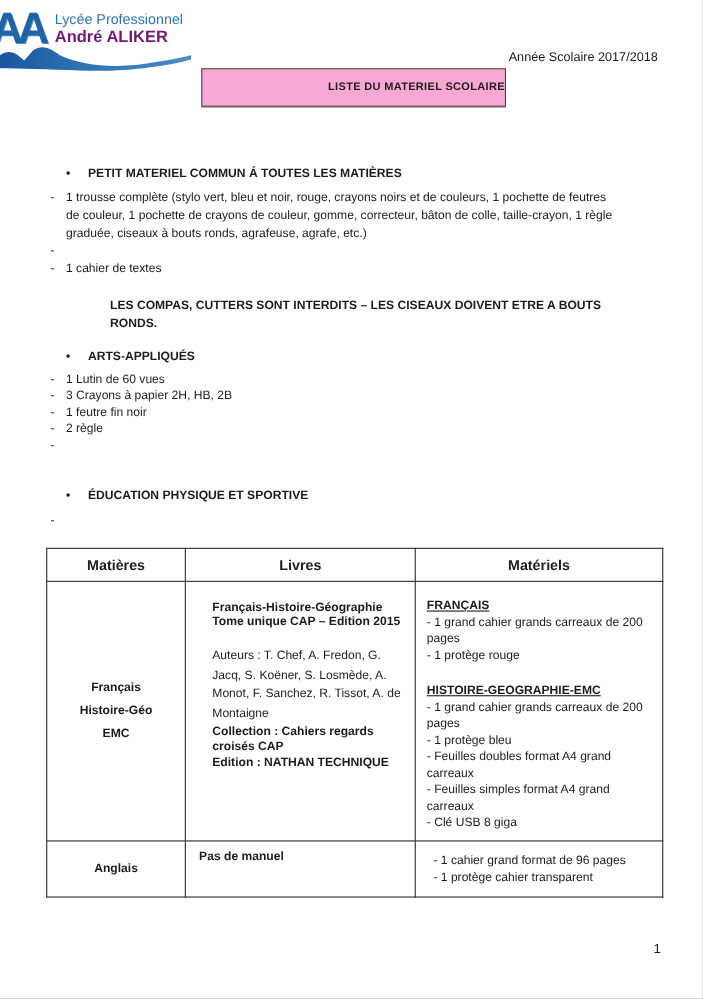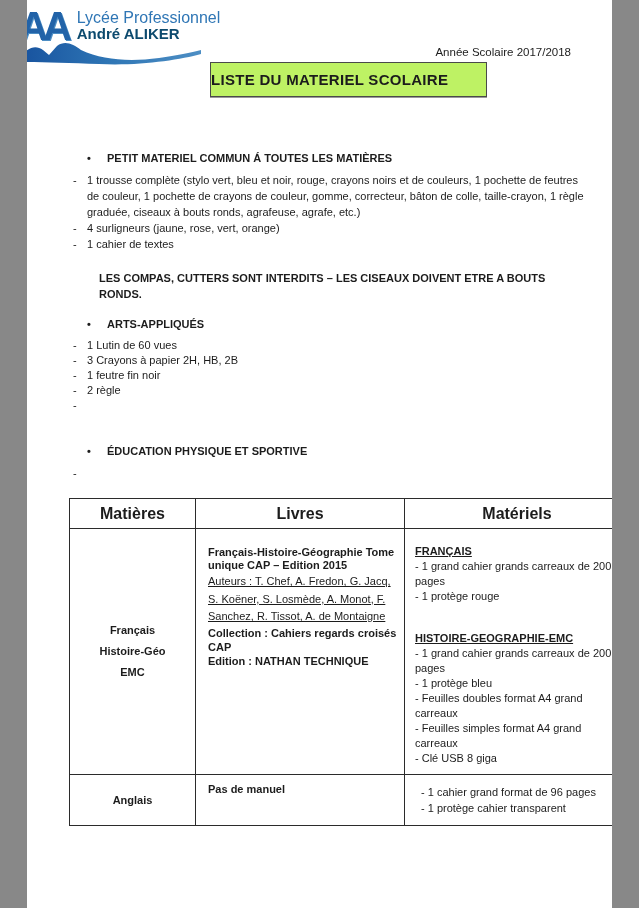--- a/index.html
+++ b/index.html
@@ -1,48 +1,48 @@
 <!DOCTYPE html>
 <html><head>
 <meta charset="utf-8">
 <style>
   * { margin:0; padding:0; box-sizing:border-box; }
   html,body { background:#888; }
   .page {
     position:relative;
-    width:585px; height:908px;
+    width:639px; height:908px;
     margin:0 auto;
     background:#ffffff;
     overflow:hidden;
     font-family:"Liberation Sans","DejaVu Sans",sans-serif;
     color:#1c1c1c;
     font-size:11px;
   }
 
   
   .logo { position:absolute; left:-8px; top:6px; display:flex; align-items:flex-start; }
   .monogram {
     font-size:40px; line-height:40px; font-weight:bold;
     letter-spacing:-5px; color:#2263a8;
     text-shadow:1px 1px 0 #4d8ec4;
     padding-right:10px;
   }
   .logo-text { padding-top:5px; }
-  .logo-line1 { font-size:16px; color:#2f76b5; line-height:14px; }
-  .logo-line2 { font-size:15px; font-weight:bold; color:#0c4a6e; line-height:17px; }
+  .logo-line1 { font-size:13px; color:#2f76b5; line-height:14px; }
+  .logo-line2 { font-size:15px; font-weight:bold; color:#701a75; line-height:17px; }
   .logo-wave { position:absolute; left:-8px; top:42px; }
 
   .school-year { position:absolute; right:41px; top:46px; font-size:11.5px; }
 
   .title-box {
     position:absolute; left:183px; top:62px; width:277px; height:35px;
-    background:#bef264; border:1px solid #4a4a4a;
+    background:#f9a8d4; border:1px solid #4a4a4a;
     box-shadow:0 1px 0 #9a9a9a;
-    display:flex; align-items:center; justify-content:flex-start;
-    font-weight:bold; font-size:15px; letter-spacing:.3px;
+    display:flex; align-items:center; justify-content:flex-end;
+    font-weight:bold; font-size:10px; letter-spacing:.3px;
   }
 
   .class-line {
     position:absolute; left:0; top:112px; width:100%;
     text-align:center; font-weight:bold; font-size:11.5px;
   }
   .class-line .inner { text-decoration:underline; }
   .class-line sup { font-size:7.5px; vertical-align:super; }
 
   
@@ -53,41 +53,41 @@
   .mt6  { margin-top:6px; }
   .mt14 { margin-top:14px; }
   .mt18 { margin-top:18px; }
   .mt30 { margin-top:30px; }
 
   .li { display:flex; padding-left:4px; }
   .li .dash { width:14px; flex:none; }
   .li .li-text { max-width:500px; }
   .arts-li { line-height:15px; }
 
-  .warning { margin-left:30px; width:450px; font-weight:bold; }
+  .warning { margin-left:58px; width:450px; font-weight:bold; }
 
   b.run { font-weight:normal; }
 
   
   table.mat {
     margin-top:17px;
     border-collapse:collapse; table-layout:fixed; width:560px;
   }
   table.mat th, table.mat td { border:1px solid #2b2b2b; }
-  table.mat th { height:30px; font-size:16px; font-weight:bold; text-align:center; }
+  table.mat th { height:30px; font-size:13px; font-weight:bold; text-align:center; }
 
   td.subject { vertical-align:middle; text-align:center; font-weight:bold; line-height:21px; }
-  td.book    { vertical-align:top; padding:17px 6px 8px 12px; }
+  td.book    { vertical-align:top; padding:17px 6px 8px 24px; }
   .book-title { font-weight:bold; line-height:13px; }
-  .book-authors { line-height:17.5px; margin-top:1px;text-decoration:underline; }
+  .book-authors { line-height:17.5px; margin-top:16px; }
   .book-collection { font-weight:bold; line-height:14px; }
   .book-edition { font-weight:bold; line-height:14px; }
   td.mats { vertical-align:top; padding:15px 4px 8px 10px; line-height:15px; }
   .mat-h { font-weight:bold; text-decoration:underline; }
-  .mat-group-2 { margin-top:27px; }
+  .mat-group-2 { margin-top:17px; }
 
   tr.row2 { height:51px; }
   td.subject2 { vertical-align:middle; text-align:center; font-weight:bold; }
   td.book2 { vertical-align:top; padding:6px 6px 0 12px; font-weight:bold; }
   td.mats2 { vertical-align:middle; padding-left:16px; line-height:16px; }
 
   .page-number { position:absolute; left:594px; top:855px; font-size:12px; }
 </style>
 </head>
 <body>
@@ -125,21 +125,20 @@
       <span class="bullet">•</span>
       <span>PETIT MATERIEL COMMUN Á TOUTES LES MATIÈRES</span>
     </div>
 
     <div class="li mt6">
       <span class="dash">-</span>
       <div class="li-text"><b class="run">1 trousse complète</b><span> (stylo vert, bleu et noir, rouge, crayons noirs et de couleurs, 1 pochette de feutres de couleur, 1 pochette de crayons de couleur, gomme, correcteur, bâton de colle, taille-crayon, 1 règle graduée, ciseaux à bouts ronds, agrafeuse, agrafe, etc.)</span></div>
     </div>
     <div class="li">
       <span class="dash">-</span>
-      <div class="li-text"><b class="run">4 surligneurs</b><span> (jaune, rose, vert, orange)</span></div>
     </div>
     <div class="li">
       <span class="dash">-</span>
       <div class="li-text"><b class="run">1 cahier de textes</b><span></span></div>
     </div>
 
     <div class="warning mt18">LES COMPAS, CUTTERS SONT INTERDITS – LES CISEAUX DOIVENT ETRE A BOUTS RONDS.</div>
 
     <div class="bullet-h mt14">
       <span class="bullet">•</span>

